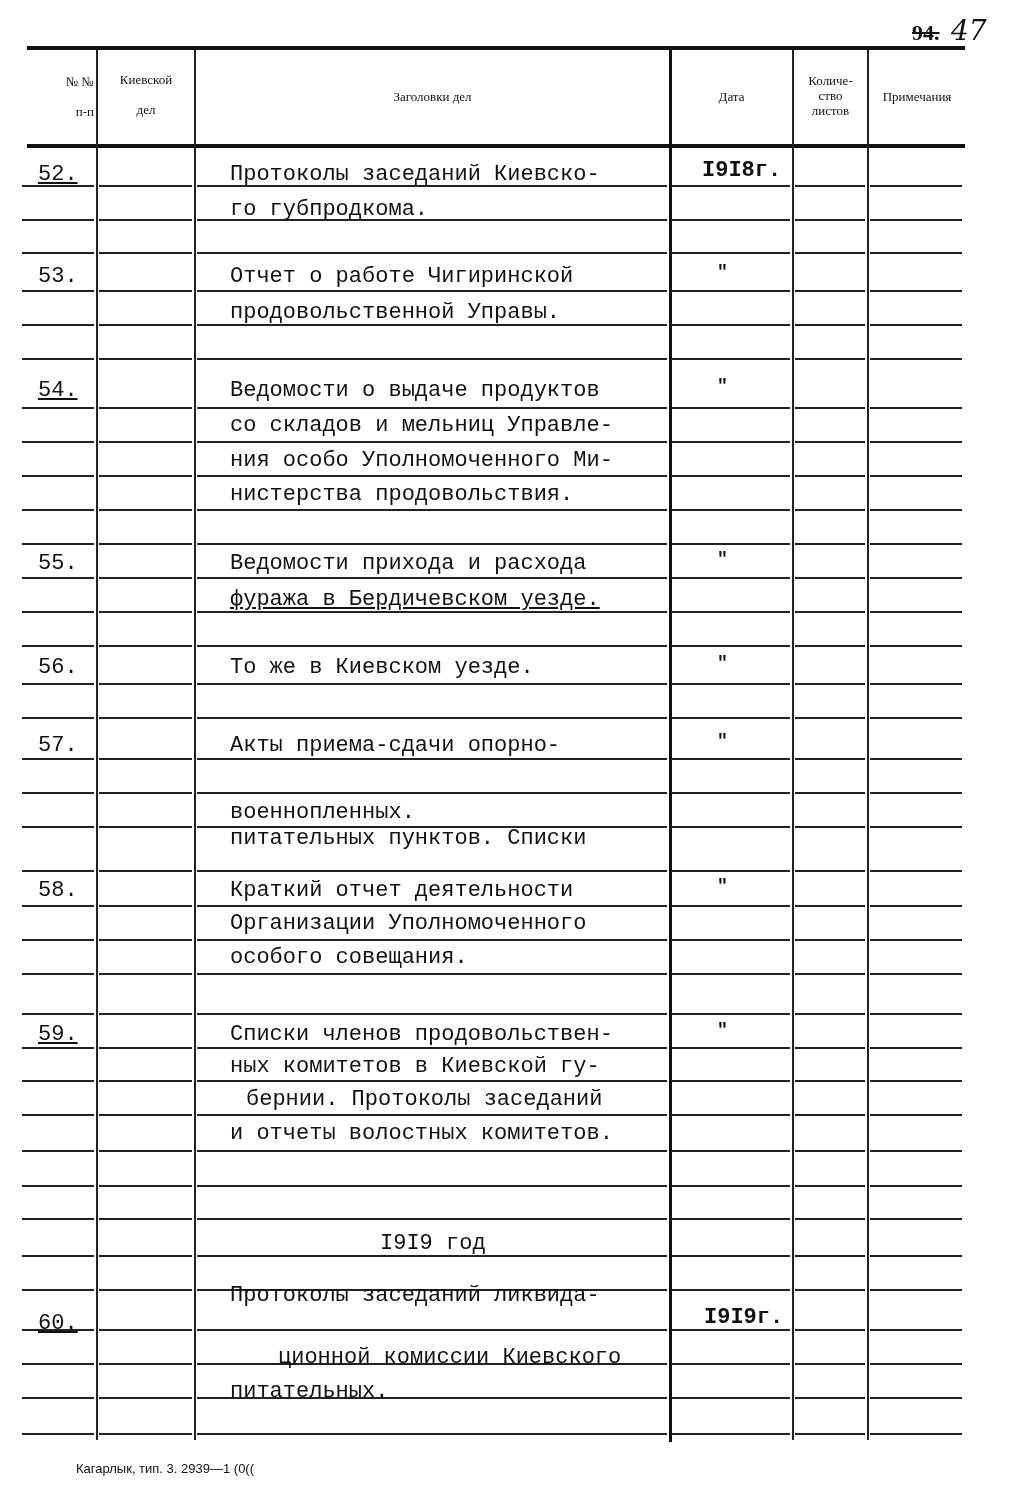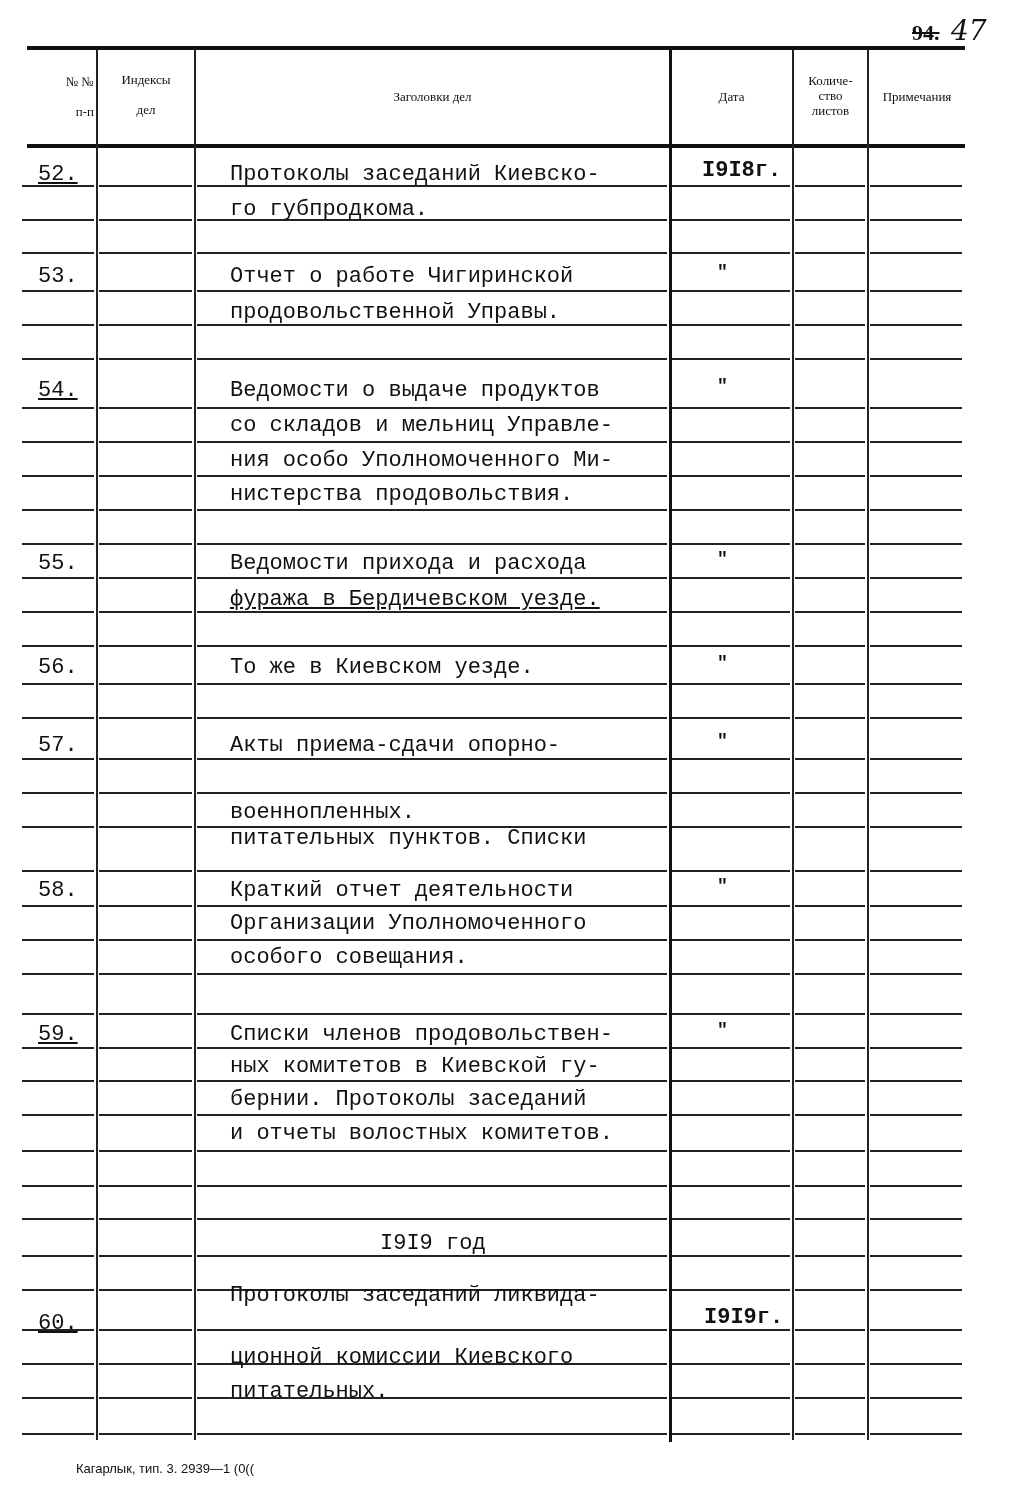--- a/index.html
+++ b/index.html
@@ -36,21 +36,21 @@
 <div class="abs vline" style="left:194px; top:50px; height:1390px;"></div>
 <div class="abs vline thick" style="left:669px; top:50px; height:1392px;"></div>
 <div class="abs vline" style="left:792px; top:50px; height:1390px;"></div>
 <div class="abs vline" style="left:867px; top:50px; height:1390px;"></div>
 
 <div class="abs hdr" style="left:30px; top:74px; width:64px;">
   <div style="text-align:right;">№  №</div>
   <div style="text-align:right; margin-top:14px;">п-п</div>
 </div>
 <div class="abs hdr" style="left:98px; top:72px; width:96px;">
-  <div>Индексы</div>
+  <div>Киевской</div>
   <div style="margin-top:14px;">дел</div>
 </div>
 <div class="abs hdr" style="left:196px; top:89px; width:473px;">Заголовки дел</div>
 <div class="abs hdr" style="left:671px; top:89px; width:121px;">Дата</div>
 <div class="abs hdr" style="left:794px; top:73px; width:73px; line-height:15px;">
   <div>Количе-</div>
   <div>ство</div>
   <div>листов</div>
 </div>
 <div class="abs hdr" style="left:869px; top:89px; width:96px;">Примечания</div>
@@ -303,27 +303,27 @@
 <div class="abs rtext" style="top:733px;">Акты приема-сдачи опорно-</div>
 <div class="abs rtext" style="top:786px;margin-top:40px;">питательных пунктов. Списки</div>
 <div class="abs rtext" style="top:800px;">военнопленных.</div>
 
 <div class="abs rtext" style="top:878px;">Краткий отчет деятельности</div>
 <div class="abs rtext" style="top:911px;">Организации Уполномоченного</div>
 <div class="abs rtext" style="top:945px;">особого совещания.</div>
 
 <div class="abs rtext" style="top:1022px;">Списки членов продовольствен-</div>
 <div class="abs rtext" style="top:1054px;">ных комитетов в Киевской гу-</div>
-<div class="abs rtext" style="top:1087px;">бернии. Протоколы заседаний</div>
+<div class="abs rtext" style="top:1087px;margin-left:16px;">бернии. Протоколы заседаний</div>
 <div class="abs rtext" style="top:1121px;">и отчеты волостных комитетов.</div>
 
 <div class="abs rtext" style="top:1231px; left:380px;">I9I9 год</div>
 
 <div class="abs rtext" style="top:1283px;">Протоколы заседаний ликвида-</div>
-<div class="abs rtext" style="top:1345px;">ционной комиссии Киевского</div>
+<div class="abs rtext" style="top:1345px;margin-left:48px;">ционной комиссии Киевского</div>
 <div class="abs rtext" style="top:1379px;">питательных.</div>
 
 <div class="abs rdate" style="top:158px; left:702px;">I9I8г.</div>
 <div class="abs ditto" style="top:262px;">"</div>
 <div class="abs ditto" style="top:376px;">"</div>
 <div class="abs ditto" style="top:549px;">"</div>
 <div class="abs ditto" style="top:653px;">"</div>
 <div class="abs ditto" style="top:731px;">"</div>
 <div class="abs ditto" style="top:876px;">"</div>
 <div class="abs ditto" style="top:1020px;">"</div>

